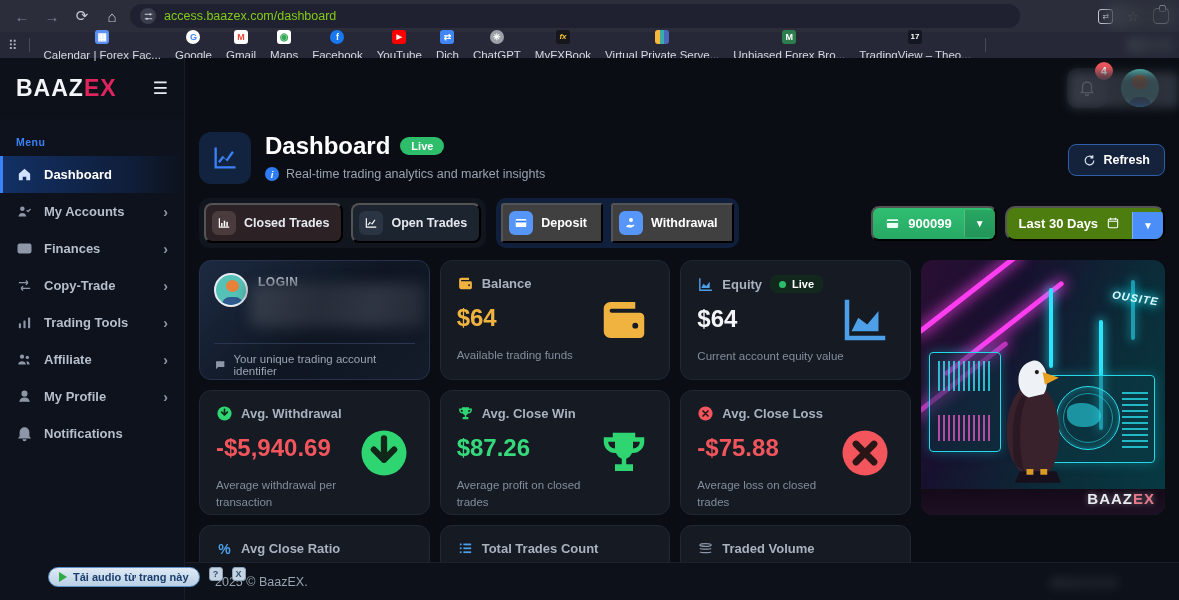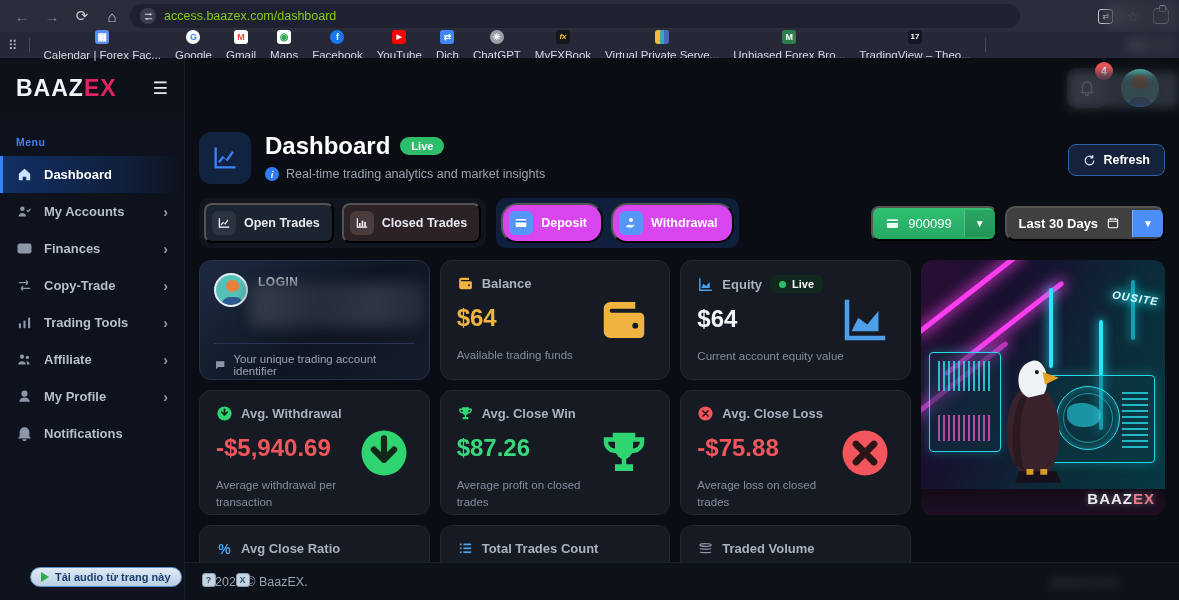--- a/index.html
+++ b/index.html
@@ -82,29 +82,29 @@
 
   
   .tool-row { display:flex; align-items:center; gap:10px; padding:0 4px 12px; }
   .trade-group { display:flex; gap:8px; background:#10151e; border-radius:10px; padding:5px; }
   .tbtn { display:flex; align-items:center; gap:8px; font-size:12.5px; font-weight:600; color:#e6e9ee; border-radius:8px; padding:6px 12px 6px 6px;}
   .tbtn .ibox { width:24px; height:24px; border-radius:6px; display:flex; align-items:center; justify-content:center; }
   .tbtn .ibox svg { width:14px; height:14px; fill:#fff; }
   .open-trades { background:#1c2430; } .open-trades .ibox { background:#2a3442; }
   .closed-trades { background:#2c2226; } .closed-trades .ibox { background:#4a3b3c; }
   .pay-group { display:flex; gap:8px; background:#0f1f3c; border-radius:10px; padding:5px; }
-  .pay-btn { display:flex; align-items:center; gap:8px; background:#d946ef; border-radius:16px; padding:6px 14px 6px 6px; color:#fff; font-size:12.5px; font-weight:600;}
+  .pay-btn { display:flex; align-items:center; gap:8px; background:#404040; border-radius:3px; padding:6px 14px 6px 6px; color:#fff; font-size:12.5px; font-weight:600;}
   .pay-btn .ibox { width:24px; height:24px; background:#5596f8; border-radius:6px; display:flex; align-items:center; justify-content:center;}
   .pay-btn .ibox svg { width:14px; height:14px; fill:#fff; }
   .right-tools { margin-left:auto; display:flex; gap:8px; }
-  .acct-btn { display:flex; align-items:center; background:linear-gradient(180deg,#2fbf71,#27a864); border-radius:8px; color:#fff; font-size:13px; font-weight:normal; overflow:hidden;}
+  .acct-btn { display:flex; align-items:center; background:linear-gradient(180deg,#2fbf71,#27a864); border-radius:8px; color:#fff; font-size:13px; font-weight:bold; overflow:hidden;}
   .acct-btn .main-part { display:flex; align-items:center; gap:8px; padding:8px 12px; }
   .acct-btn .chev-part { padding:8px 10px; background:rgba(0,0,0,.12); border-left:1px solid rgba(255,255,255,.25); font-size:10px;}
   .acct-btn svg { width:15px; height:15px; fill:#eafff3; }
-  .range-btn { display:flex; align-items:center; background:#404040; border-radius:10px; color:#fff; font-size:13px; font-weight:bold; overflow:hidden;}
+  .range-btn { display:flex; align-items:flex-end; background:#4d7c0f; border-radius:10px; color:#fff; font-size:13px; font-weight:bold; overflow:hidden;}
   .range-btn .main-part { display:flex; align-items:center; gap:8px; padding:8px 12px; }
   .range-btn .chev-part { padding:8px 10px; background:#4b8ef8; border-left:1px solid rgba(255,255,255,.3); font-size:10px;}
   .range-btn svg { width:14px; height:14px; fill:none; stroke:#fff; stroke-width:1.8; }
 
   
   .grid { display:grid; grid-template-columns:1fr 1fr 1fr 244px; grid-template-rows:120px 125px 120px; gap:10px; padding:0 4px; }
   .card { background:#151a23; border:1px solid #202834; border-radius:12px; padding:14px 16px; position:relative; overflow:hidden;gap:36px;}
   .card-label { display:flex; align-items:center; gap:8px; color:#aab2c0; font-size:13px; font-weight:600; }
   .card-label .sic { width:17px; height:17px; flex:none; }
   .card-label .sic svg { width:100%; height:100%; }
@@ -154,21 +154,21 @@
   .promo-brand { position:absolute; right:10px; bottom:8px; font-size:15px; font-weight:800; letter-spacing:1px;
     color:#e8ecf0; text-shadow:0 0 6px rgba(255,255,255,.4);}
   .promo-brand .bx2 { color:#e87a8a; }
   .base-bar { position:absolute; bottom:0; left:0; right:0; height:26px; background:linear-gradient(180deg,#140a18,#1f0f24); }
 
   
   .footer { height:38px; background:#0d1119; border-top:1px solid #1b212c; display:flex; align-items:center; padding:0 30px;
     color:#9aa3b0; font-size:12.5px; position:relative;}
 
   
-  .audio-widget { position:absolute; left:30px; bottom:13px; display:flex; align-items:flex-end; gap:20px; z-index:50; }
+  .audio-widget { position:absolute; left:48px; bottom:13px; display:flex; align-items:flex-start; gap:9px; z-index:50; }
   .audio-pill { display:flex; align-items:center; gap:6px; background:linear-gradient(180deg,#dfeaf5,#b9cfe4);
     border:1.5px solid #5a8fc8; border-radius:10px; padding:3px 10px; color:#1c3e6e; font-size:11px; font-weight:bold; }
   .play-tri { width:0; height:0; border-left:8px solid #2faa45; border-top:5px solid transparent; border-bottom:5px solid transparent; }
   .audio-sq { width:14px; height:14px; background:#c5d4e2; border:1px solid #8aa0b5; border-radius:3px; color:#33506e;
     font-size:9px; font-weight:bold; display:flex; align-items:center; justify-content:center; }
 
   .value-orange{color:#f0b340;} .value-white{color:#f3f5f8;} .value-red{color:#f2565c;} .value-green{color:#36d97b;}
 </style>
 </head>
 <body>
@@ -369,39 +369,39 @@
         <button class="refresh-btn">
           <svg viewBox="0 0 24 24" fill="none" stroke-width="2.2">
               <path d="M20 12a8 8 0 1 1-2.4-5.7M18 2.5V7h-4.5"></path>
             </svg>
           <span>Refresh</span>
         </button>
       </div>
 
       <div class="tool-row">
         <div class="trade-group">
-          <button class="tbtn open-trades">
-            <span class="ibox">
-                <svg viewBox="0 0 24 24">
-                  <path d="M3 20V4h2v14h16v2z"></path>
-                  <path d="M6 15l4-5 3 3 5-7 1.5 1.1L14 15l-3-3-3.5 4z"></path>
-                </svg>
-              </span>
-            <span>Open Trades</span>
-          </button>
           <button class="tbtn closed-trades">
             <span class="ibox">
                 <svg viewBox="0 0 24 24">
                   <path d="M3 20V4h2v14h16v2z"></path>
                   <rect x="7" y="12" width="2.6" height="6"></rect>
                   <rect x="11.5" y="8" width="2.6" height="10"></rect>
                   <rect x="16" y="10" width="2.6" height="8"></rect>
                 </svg>
               </span>
             <span>Closed Trades</span>
+          </button>
+          <button class="tbtn open-trades">
+            <span class="ibox">
+                <svg viewBox="0 0 24 24">
+                  <path d="M3 20V4h2v14h16v2z"></path>
+                  <path d="M6 15l4-5 3 3 5-7 1.5 1.1L14 15l-3-3-3.5 4z"></path>
+                </svg>
+              </span>
+            <span>Open Trades</span>
           </button>
         </div>
         <div class="pay-group">
           <button class="pay-btn">
             <span class="ibox">
                 <svg viewBox="0 0 24 24">
                   <rect x="3" y="5" width="18" height="14" rx="2"></rect>
                   <rect x="3" y="8" width="18" height="3" fill="#2f7df6"></rect>
                 </svg>
               </span>

